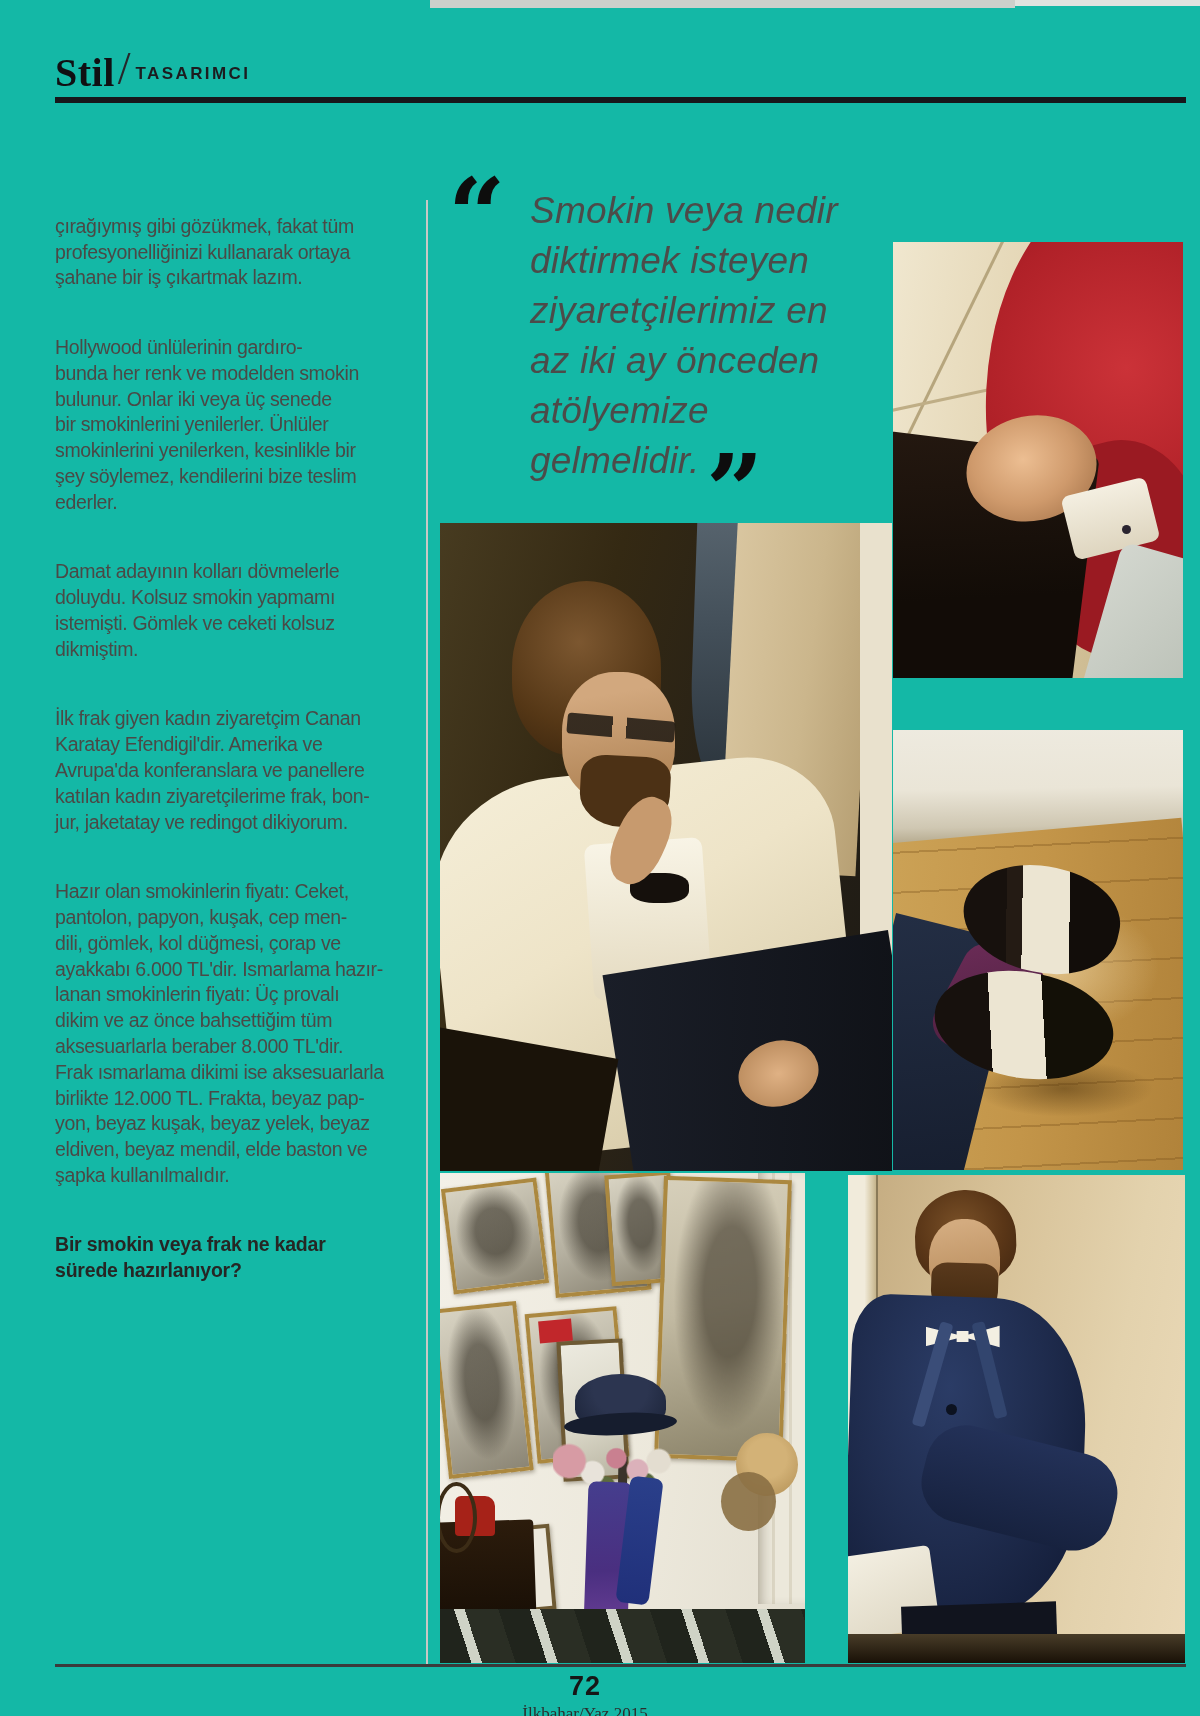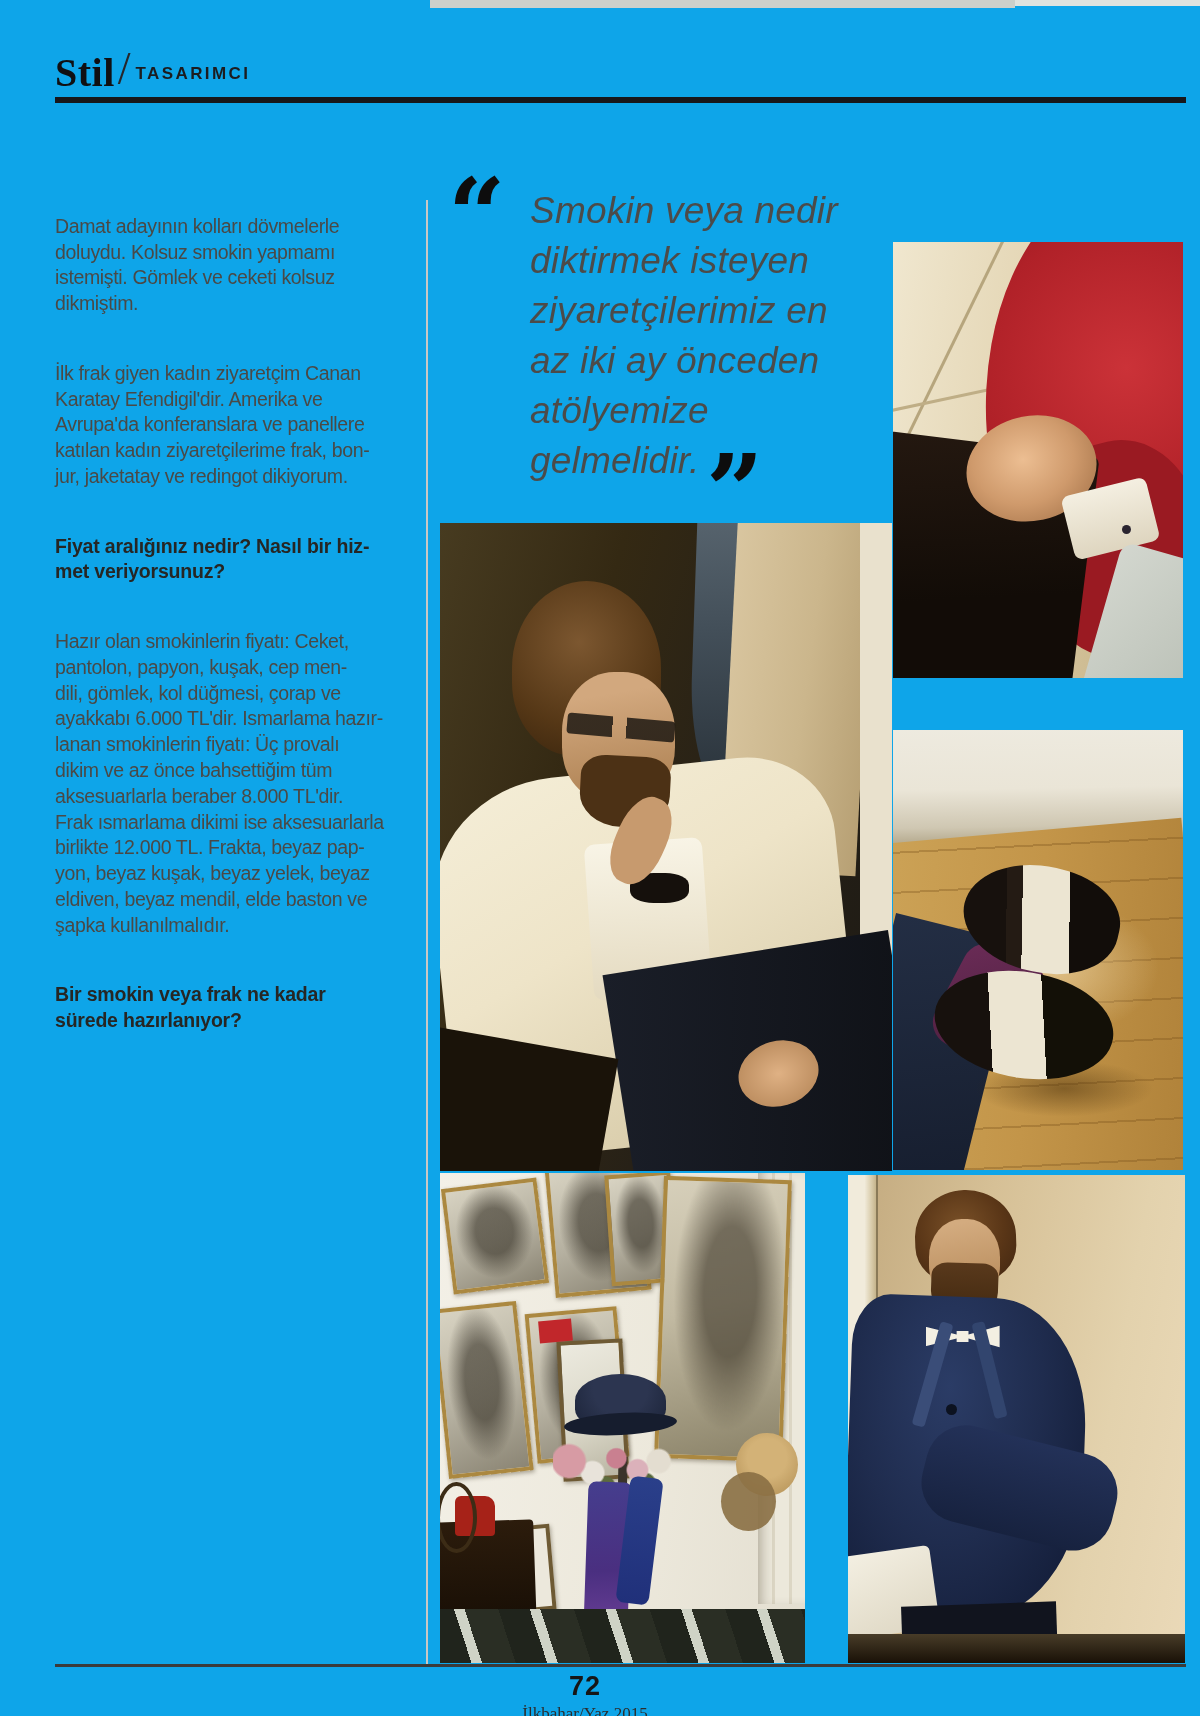--- a/index.html
+++ b/index.html
@@ -1,16 +1,16 @@
 <!DOCTYPE html>
 <html><head>
 <meta charset="utf-8">
 <style>
   html,body{margin:0;padding:0;background:#ffffff;}
-  .page{position:relative;width:1200px;height:1716px;background:#0ea5e9;overflow:hidden;
+  .page{position:relative;width:1200px;height:1716px;background:#14b8a6;overflow:hidden;
         font-family:"Liberation Sans",sans-serif;}
 
   
   .scanband-a{position:absolute;left:430px;top:0;width:585px;height:8px;background:#ccd0cb;}
   .scanband-b{position:absolute;left:1015px;top:0;width:185px;height:6px;background:#e0e3df;}
 
   
   .masthead{position:absolute;left:55px;top:44px;white-space:nowrap;}
   .brand{font-family:"Liberation Serif",serif;font-weight:700;font-size:40px;color:#101013;letter-spacing:.5px;}
   .slash{font-family:"Liberation Serif",serif;font-weight:400;font-size:46px;color:#26262a;
@@ -196,31 +196,39 @@
   <div class="scanband-b"></div>
 
   <header class="masthead">
     <span class="brand">Stil</span><span class="slash">/</span><span class="section">TASARIMCI</span>
   </header>
   <div class="rule-top"></div>
 
   <div class="vline"></div>
 
   <main class="column">
+    <p class="p-answer">çırağıymış gibi gözükmek, fakat tüm
+profesyonelliğinizi kullanarak ortaya
+şahane bir iş çıkartmak lazım.</p>
+    <p class="p-answer">Hollywood ünlülerinin gardıro-
+bunda her renk ve modelden smokin
+bulunur. Onlar iki veya üç senede
+bir smokinlerini yenilerler. Ünlüler
+smokinlerini yenilerken, kesinlikle bir
+şey söylemez, kendilerini bize teslim
+ederler.</p>
     <p class="p-answer">Damat adayının kolları dövmelerle
 doluydu. Kolsuz smokin yapmamı
 istemişti. Gömlek ve ceketi kolsuz
 dikmiştim.</p>
     <p class="p-answer">İlk frak giyen kadın ziyaretçim Canan
 Karatay Efendigil'dir. Amerika ve
 Avrupa'da konferanslara ve panellere
 katılan kadın ziyaretçilerime frak, bon-
 jur, jaketatay ve redingot dikiyorum.</p>
-    <p class="p-question">Fiyat aralığınız nedir? Nasıl bir hiz-
-met veriyorsunuz?</p>
     <p class="p-answer">Hazır olan smokinlerin fiyatı: Ceket,
 pantolon, papyon, kuşak, cep men-
 dili, gömlek, kol düğmesi, çorap ve
 ayakkabı 6.000 TL'dir. Ismarlama hazır-
 lanan smokinlerin fiyatı: Üç provalı
 dikim ve az önce bahsettiğim tüm
 aksesuarlarla beraber 8.000 TL'dir.
 Frak ısmarlama dikimi ise aksesuarlarla
 birlikte 12.000 TL. Frakta, beyaz pap-
 yon, beyaz kuşak, beyaz yelek, beyaz

